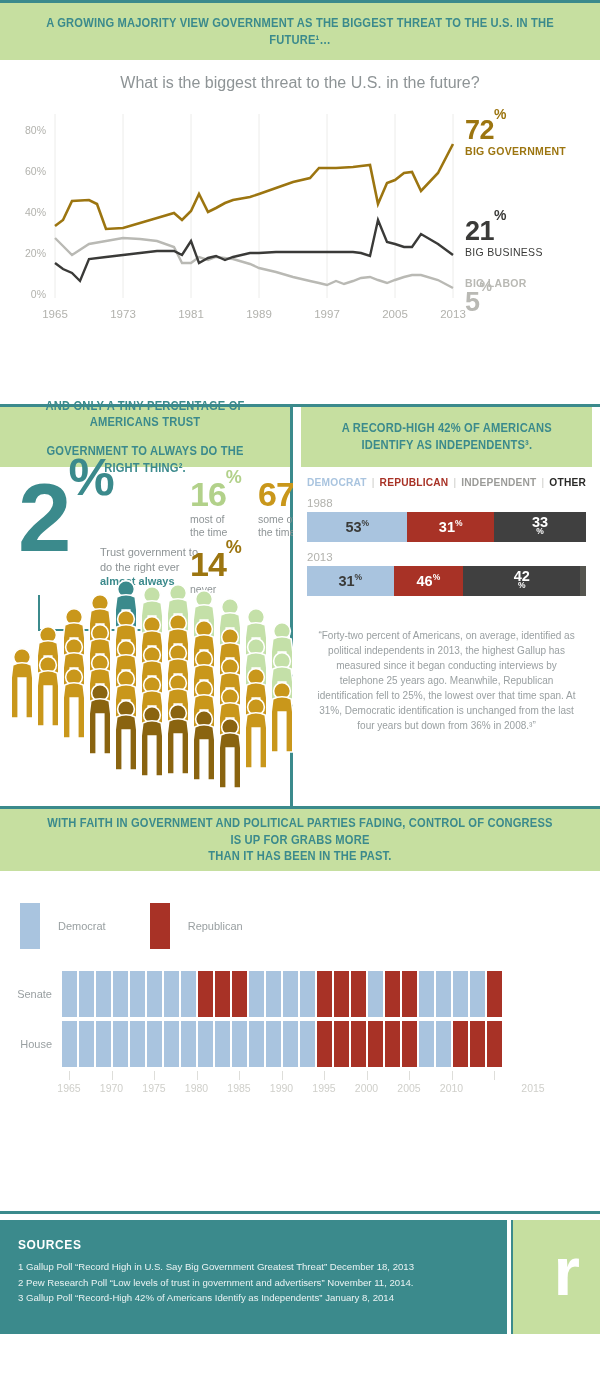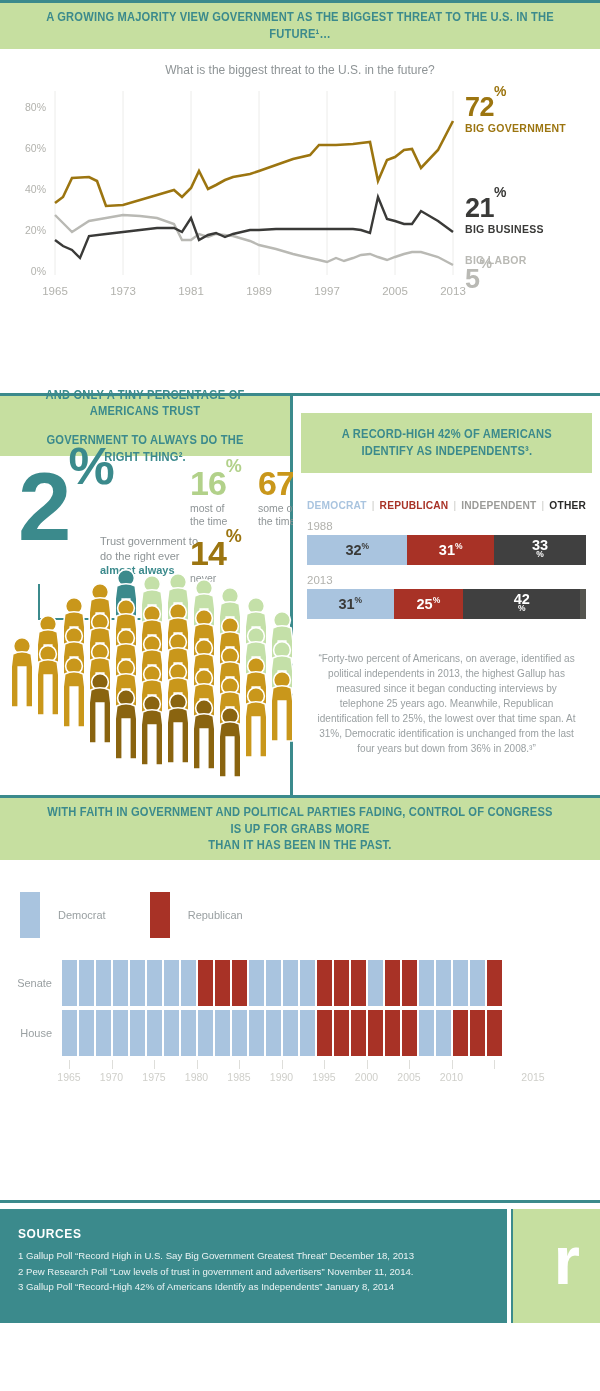--- a/index.html
+++ b/index.html
@@ -36,29 +36,29 @@
     background: #c6dfa0; color: #3b8a8c;
     font-weight: bold; font-size: 12.4px; letter-spacing: .2px;
     text-align: center; text-transform: uppercase;
     display: flex; align-items: center; justify-content: center;
     padding: 9px 16px; line-height: 1.35;
   }
   .banner span { transform: scaleX(0.9); display: inline-block; }
 
   
   .sec1 { position: relative; background: #fff; padding-top: 14px; height: 344px;}
-  .chart-q { text-align: center; color: #8e9496; font-size: 12px; margin-bottom: 8px; }
+  .chart-q { text-align: center; color: #8e9496; font-size: 16px; margin-bottom: 16px; }
   .linechart-wrap { position: relative; width: 600px; height: 225px; }
   .linechart-wrap svg { display: block; }
   .lbl-big-gov-num { position: absolute; left: 465px; top: 7px; font-size: 27px; font-weight: bold; color: #9c7510; letter-spacing: -0.5px;}
   .lbl-big-gov-num sup { font-size: 14px; top: -0.75em; position: relative; }
   .lbl-big-gov-txt { position: absolute; left: 465px; top: 37px; font-size: 10.5px; font-weight: bold; color: #9c7510; letter-spacing: .3px; }
   .lbl-big-bus-num { position: absolute; left: 465px; top: 108px; font-size: 27px; font-weight: bold; color: #3a3a38; letter-spacing: -0.5px;}
   .lbl-big-bus-num sup { font-size: 14px; top: -0.75em; position: relative; }
-  .lbl-big-bus-txt { position: absolute; left: 465px; top: 138px; font-size: 10.5px; font-weight: bold; color: #3a3a38; letter-spacing: .3px; text-align: center; }
+  .lbl-big-bus-txt { position: absolute; left: 465px; top: 138px; font-size: 10.5px; font-weight: normal; color: #3a3a38; letter-spacing: .3px; text-align: center; }
   .lbl-big-lab-txt { position: absolute; left: 465px; top: 169px; font-size: 10.5px; font-weight: bold; color: #b9b9b4; letter-spacing: .3px; }
   .lbl-big-lab-num { position: absolute; left: 465px; top: 179px; font-size: 27px; font-weight: bold; color: #b9b9b4; letter-spacing: -0.5px;}
   .lbl-big-lab-num sup { font-size: 14px; top: -0.75em; position: relative; }
 
   
   .timeline-wrap { position: relative; height: 56px; width: 600px; }
   .tl-line { position: absolute; left: 52px; top: 18px; width: 420px; height: 2px; background: #3b8a8c; }
   .tl-dot { position: absolute; top: 11px; width: 16px; height: 16px; border-radius: 50%; border: 4px solid #3b8a8c; background: #fff; }
   .tl-lbl { position: absolute; top: 32px; font-size: 7.5px; font-weight: bold; color: #3b8a8c; letter-spacing: .3px; white-space: nowrap; text-transform: uppercase; }
 
@@ -127,21 +127,21 @@
   .footer-logo { flex: 1; background: #c6dfa0; position: relative; }
   .footer-logo .rmark { position: absolute; right: 20px; top: 26px; font-size: 68px; font-weight: bold; color: #fff; line-height: .75; }
 </style>
 </head>
 <body>
 
 <div class="page">
 
   <div class="rule-teal"></div>
 
-  <div class="banner" style="height:46px;">
+  <div class="banner" style="height:57px;">
     <span>A GROWING MAJORITY VIEW GOVERNMENT AS THE BIGGEST THREAT TO THE U.S. IN THE FUTURE¹…</span>
   </div>
 
   <div class="sec1">
     <div class="chart-q">What is the biggest threat to the U.S. in the future?</div>
 
     <div class="linechart-wrap">
       <svg width="600" height="225" viewBox="0 0 600 225">
 
         <g stroke="#ececea" stroke-width="1">
@@ -348,59 +348,59 @@
 
             <g fill="#c9971b">
                 <use href="#ppl" x="330" y="104"></use>
               </g>
           </g>
         </svg>
       </div>
     </div>
 
     <div class="sec2-right">
-      <div class="banner" style="height:60px;flex-direction:column;margin:17px -2px;">
+      <div class="banner" style="height:60px;flex-direction:column;margin:0 -2px;">
         <span>A RECORD-HIGH 42% OF AMERICANS</span>
         <span>IDENTIFY AS INDEPENDENTS³.</span>
       </div>
 
       <div class="party-legend">
         <span class="pl-dem">DEMOCRAT</span>
         <span class="pl-sep">|</span>
         <span class="pl-rep">REPUBLICAN</span>
         <span class="pl-sep">|</span>
         <span class="pl-ind">INDEPENDENT</span>
         <span class="pl-sep">|</span>
         <span class="pl-oth">OTHER</span>
       </div>
 
       <div class="year-lbl">1988</div>
       <div class="stackbar">
         <div class="seg seg-dem" style="width:36%">
-            <span>32</span>
+            <span>53</span>
             <sup>%</sup>
           </div>
         <div class="seg seg-rep" style="width:31%">
             <span>31</span>
             <sup>%</sup>
           </div>
         <div class="seg seg-ind" style="width:33%">
             <span>33</span>
             <sup>%</sup>
           </div>
       </div>
 
       <div class="year-lbl">2013</div>
       <div class="stackbar">
         <div class="seg seg-dem" style="width:31%">
             <span>31</span>
             <sup>%</sup>
           </div>
         <div class="seg seg-rep" style="width:25%">
-            <span>25</span>
+            <span>46</span>
             <sup>%</sup>
           </div>
         <div class="seg seg-ind" style="width:42%">
             <span>42</span>
             <sup>%</sup>
           </div>
         <div class="seg seg-oth" style="width:2%"></div>
       </div>
 
       <div class="quote">“Forty-two percent of Americans, on average, identified as political independents in 2013, the highest Gallup has measured since it began conducting interviews by telephone 25 years ago. Meanwhile, Republican identification fell to 25%, the lowest over that time span. At 31%, Democratic identification is unchanged from the last four years but down from 36% in 2008.³”</div>

